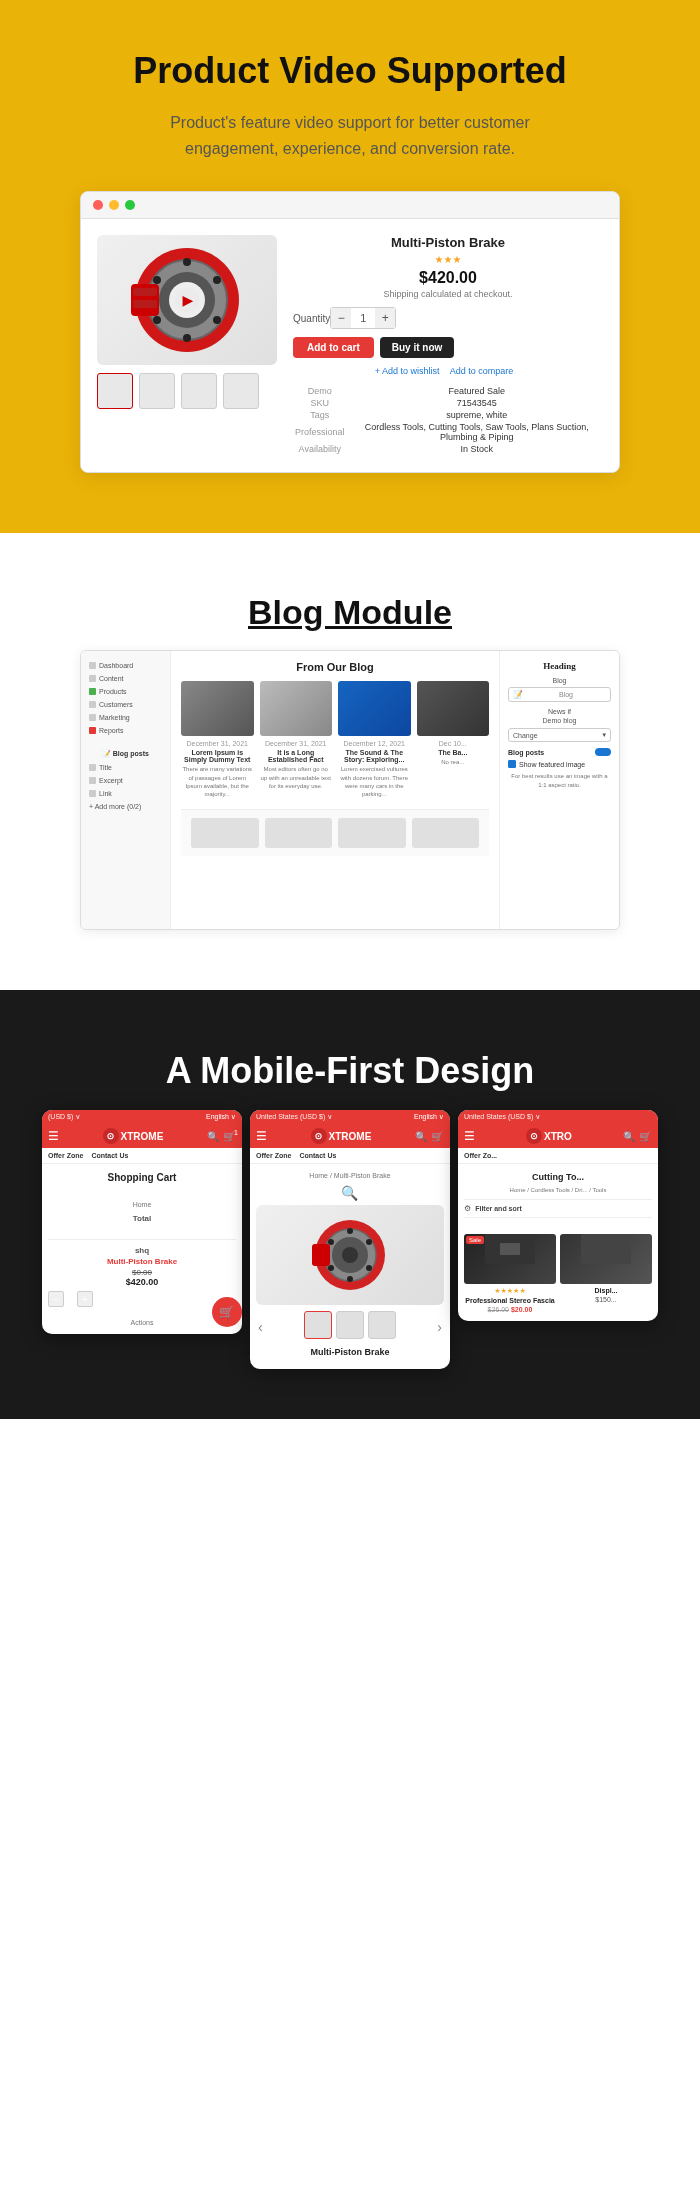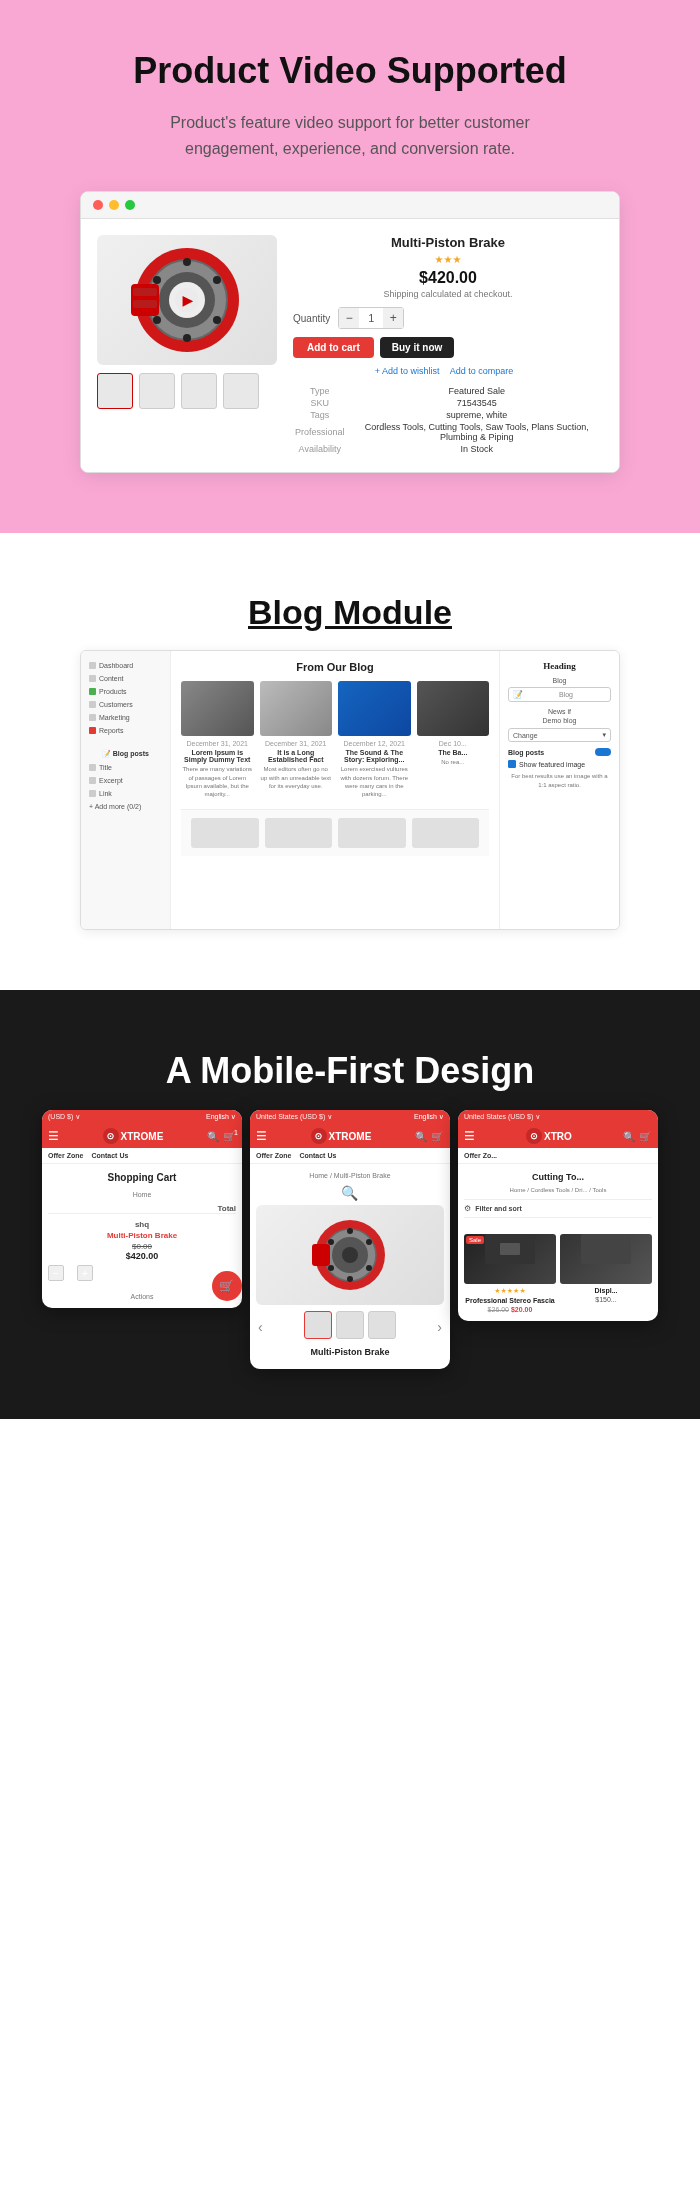--- a/index.html
+++ b/index.html
@@ -5,21 +5,21 @@
     * { box-sizing: border-box; margin: 0; padding: 0; }
     body {
       font-family: -apple-system, BlinkMacSystemFont, 'Segoe UI', Arial, sans-serif;
       width: 700px;
       background: #fff;
       overflow-x: hidden;
     }
 
     
     .section-video {
-      background: #f9a8d4;
+      background: #eab308;
       padding: 50px 80px 60px;
       text-align: center;
     }
     .section-video .main-title {
       font-size: 36px;
       font-weight: 800;
       color: #111;
       margin-bottom: 18px;
     }
     .section-video .subtitle {
@@ -111,21 +111,21 @@
     .product-price {
       font-size: 16px;
       font-weight: 700;
       color: #111;
       margin-bottom: 2px;
     }
     .shipping-text {
       font-size: 9px; color: #777; margin-bottom: 8px;
     }
     .qty-row {
-      display: flex; align-items: center; gap: 8px; margin-bottom: 8px;
+      display: flex; align-items: center; gap: 0; margin-bottom: 8px;
       font-size: 10px; color: #555;
     }
     .qty-ctrl {
       display: flex; align-items: center; border: 1px solid #ccc; border-radius: 3px;
     }
     .qty-btn {
       width: 20px; height: 20px;
       background: #f0f0f0;
       display: flex; align-items: center; justify-content: center;
       font-size: 12px; cursor: pointer; color: #555;
@@ -364,27 +364,27 @@
     .phone-thumb-row { display: flex; gap: 4px; justify-content: center; margin-bottom: 4px; }
     .phone-thumb {
       width: 28px; height: 28px; background: #e0e0e0; border-radius: 3px; border: 1px solid #ccc;
     }
     .phone-thumb.active { border-color: #e53935; }
     .phone-nav-arrows {
       display: flex; justify-content: space-between; align-items: center;
       font-size: 14px; color: #888; padding: 0 2px; margin-bottom: 4px;
     }
     
-    .cart-header { font-size: 10px; font-weight: 700; color: #222; margin-bottom: 8px; }
+    .cart-header { font-size: 10px; font-weight: 700; color: #222; margin-bottom: 18px; }
     .cart-product-name { font-size: 8px; color: #e53935; font-weight: 700; margin-bottom: 2px; }
     .cart-price { font-size: 9px; font-weight: 700; color: #222; margin-bottom: 4px; }
     .cart-qty-row { display: flex; align-items: center; gap: 4px; }
     .cart-qty-btn { width: 16px; height: 16px; background: #f0f0f0; border: 1px solid #ccc; border-radius: 2px; display: flex; align-items: center; justify-content: center; font-size: 10px; }
     .cart-qty-val { font-size: 9px; }
-    .cart-total-row { display: flex; justify-content: flex-end; font-size: 8px; color: #555; margin-bottom: 0; }
+    .cart-total-row { display: flex; justify-content: center; font-size: 8px; color: #555; margin-bottom: 16px; }
     
     .cutting-title { font-size: 9px; font-weight: 800; color: #222; margin-bottom: 5px; }
     .cutting-breadcrumb { font-size: 6px; color: #777; margin-bottom: 6px; }
     .filter-bar { display: flex; align-items: center; gap: 4px; padding: 4px 0; border-top: 1px solid #eee; border-bottom: 1px solid #eee; margin-bottom: 6px; }
     .filter-icon { font-size: 8px; color: #555; }
     .filter-label { font-size: 7px; color: #444; font-weight: 600; }
     .product-grid { display: flex; gap: 4px; }
     .product-card-mini { flex: 1; }
     .product-card-img {
       width: 100%; height: 50px;
@@ -468,21 +468,21 @@
           <button class="btn-cart">Add to cart</button>
           <button class="btn-buy">Buy it now</button>
         </div>
         <div class="link-row">
           <span>+ Add to wishlist</span>
           <span>Add to compare</span>
         </div>
         <table class="meta-table">
           <tbody>
               <tr>
-                <td>Type</td>
+                <td>Demo</td>
                 <td>Featured Sale</td>
               </tr>
           <tr>
                 <td>SKU</td>
                 <td>71543545</td>
               </tr>
           <tr>
                 <td>Tags</td>
                 <td>supreme, white</td>
               </tr>

